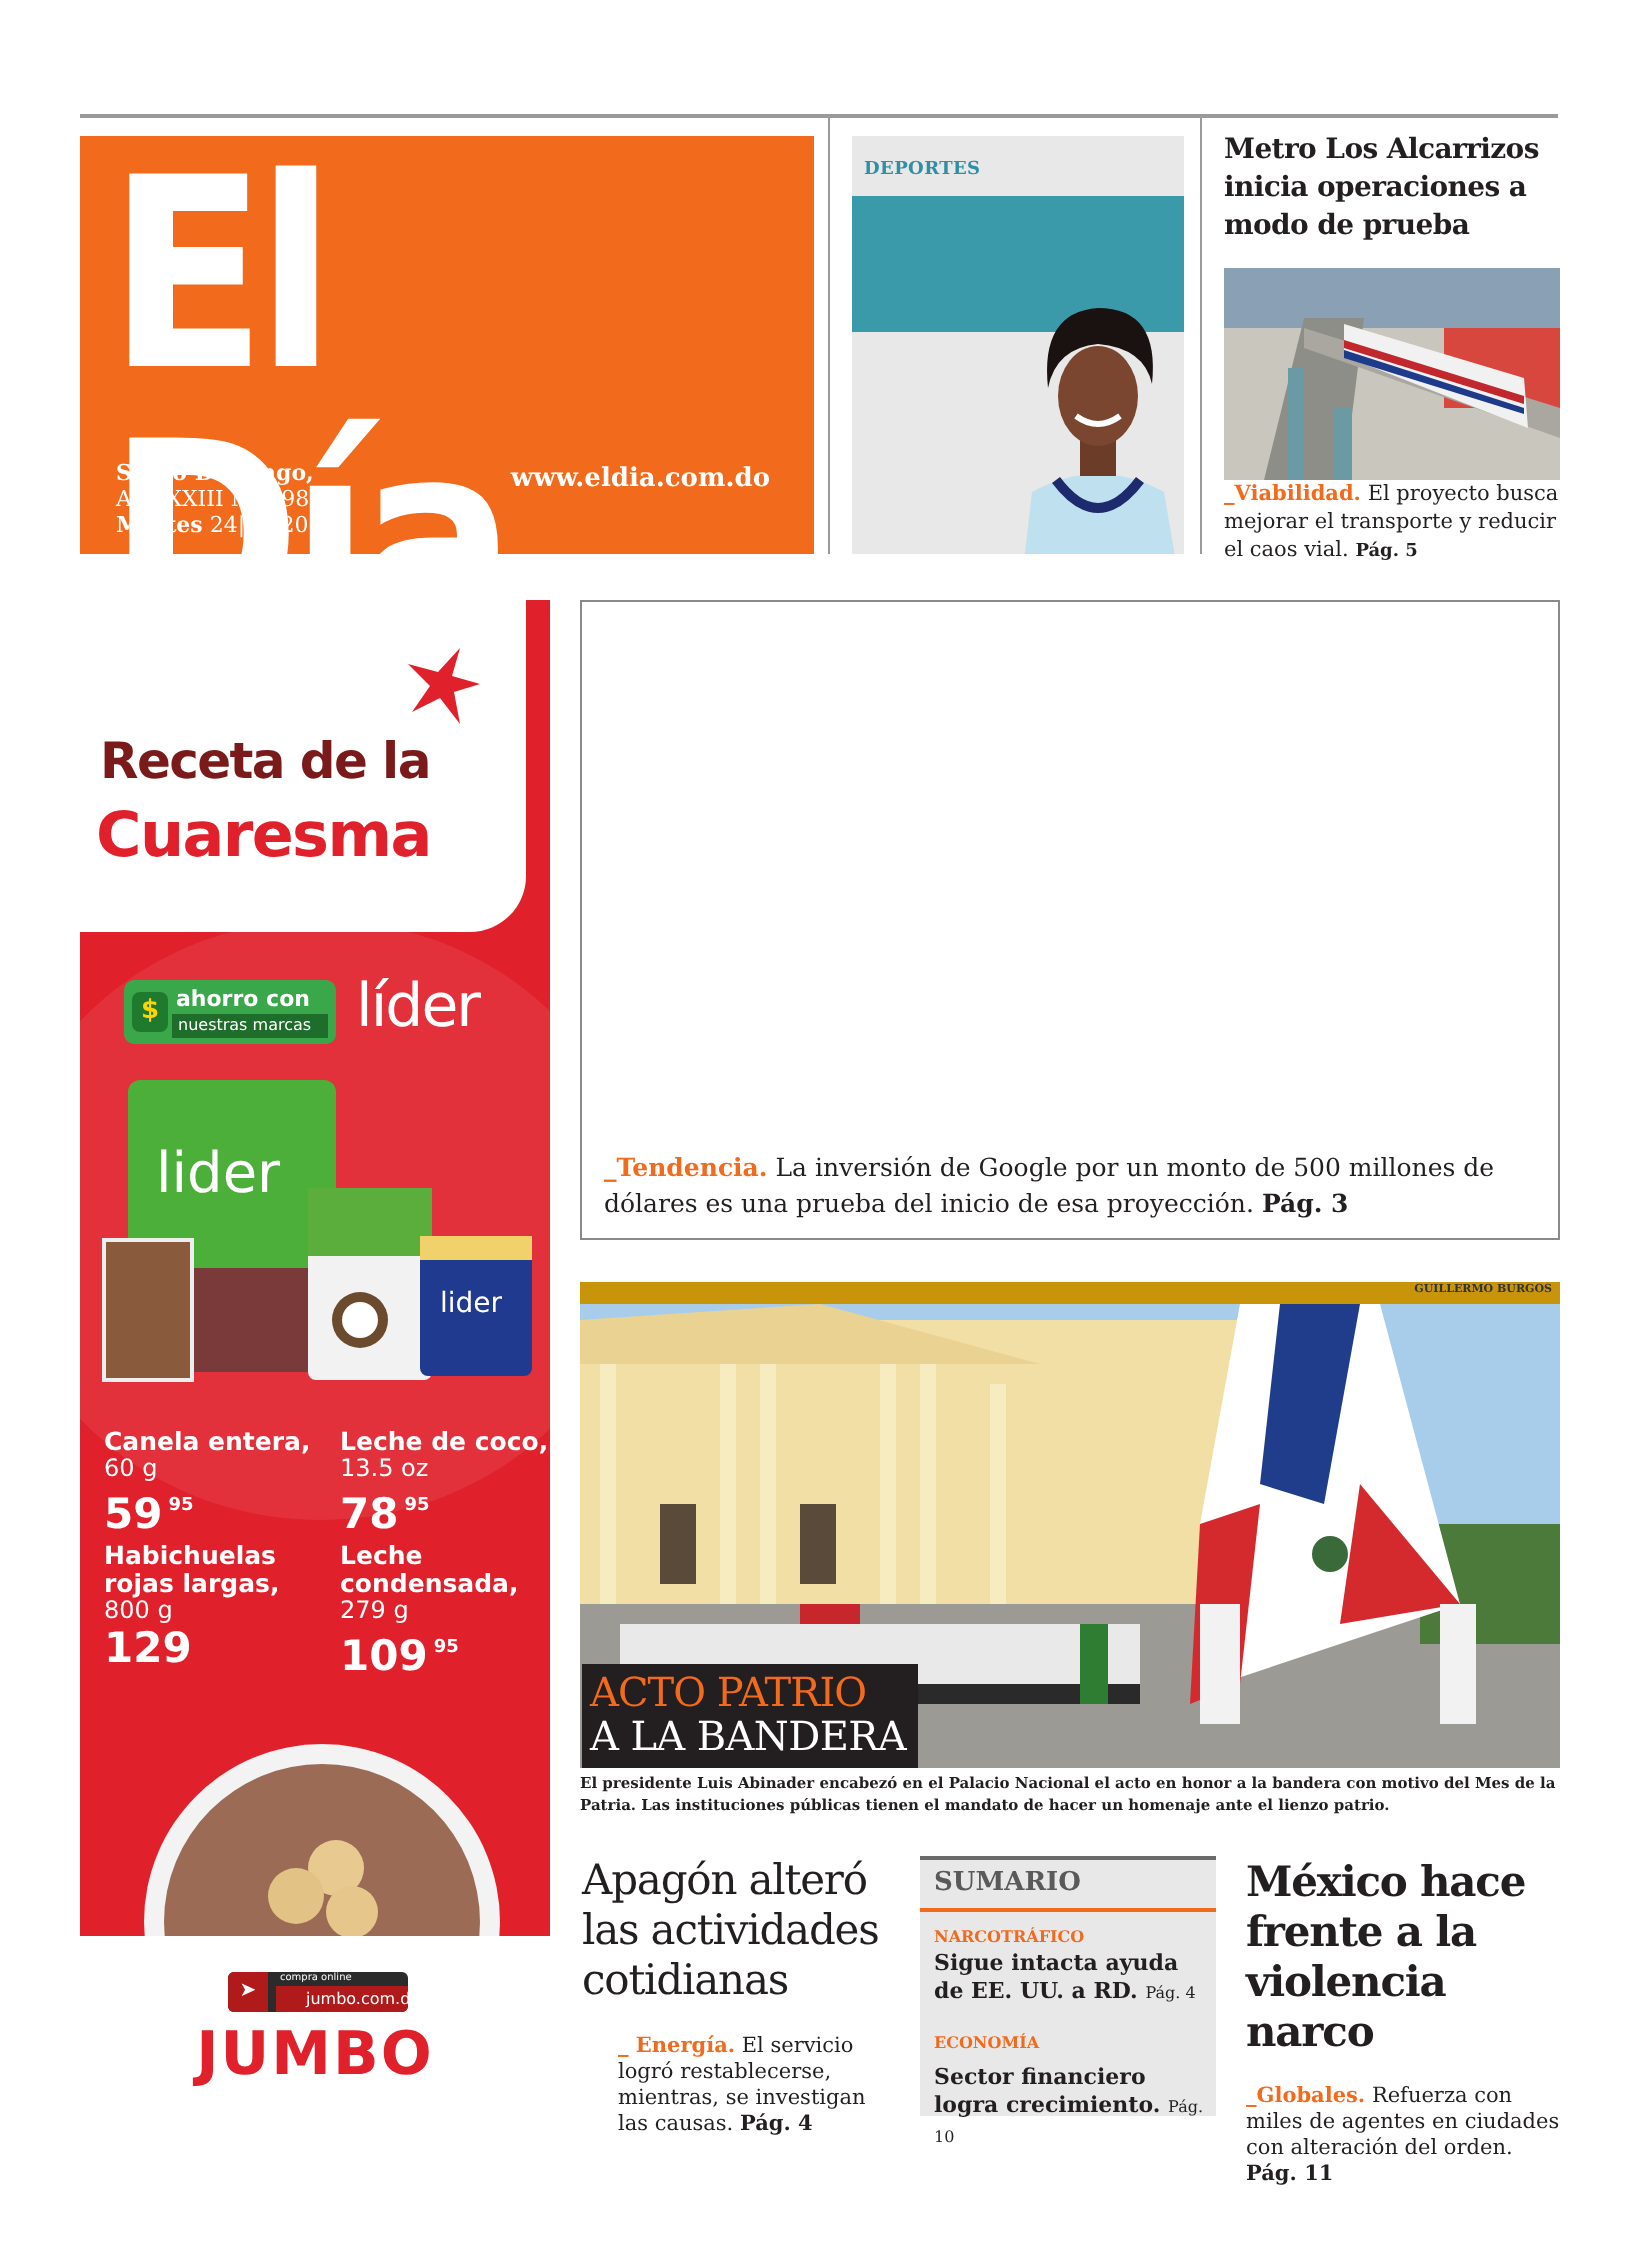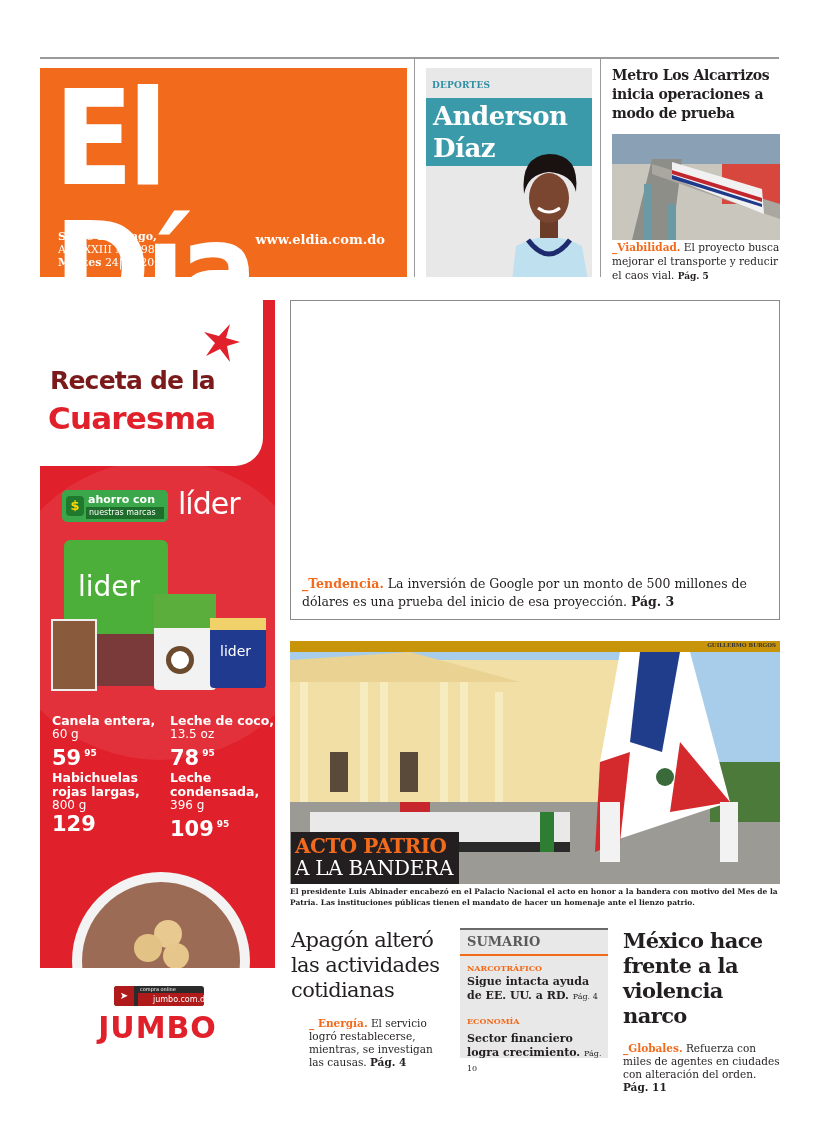--- a/index.html
+++ b/index.html
@@ -65,21 +65,21 @@
   .main { position: absolute; left: 290px; top: 300px; width: 490px; height: 320px; border: 1px solid #8a8a8a; }
   .main h1 { position: absolute; left: 11px; top: 8px; width: 475px; font-family: "DejaVu Serif", serif; font-weight: bold; font-size: 46px; line-height: 59px; letter-spacing: -1.8px; color: #231f20; }
   .main .deck { position: absolute; left: 11px; top: 274px; width: 470px; font-size: 12.5px; line-height: 18px; color: #231f20; }
   .main .deck b { font-weight: bold; }
 
   
   .photo-bar { position: absolute; left: 290px; top: 641px; width: 490px; height: 11px; background: #c8940a; }
   .photo-bar .credit { position: absolute; right: 4px; top: 1px; font-size: 5.5px; color: #333; font-weight: bold; }
   .bigphoto { position: absolute; left: 290px; top: 652px; width: 490px; height: 232px; overflow: hidden; background: #9fc8e6; }
   .acto { position: absolute; left: 291px; top: 832px; width: 168px; height: 52px; background: #231f20; }
-  .acto .a1 { position: absolute; left: 4px; top: 2px; font-size: 20px; font-weight: bold; color: #f26a1b; letter-spacing: -0.5px; }
+  .acto .a1 { position: absolute; left: 4px; top: 2px; font-size: 20px; font-weight: normal; color: #f26a1b; letter-spacing: -0.5px; }
   .acto .a2 { position: absolute; left: 4px; top: 24px; font-size: 20px; color: #fff; letter-spacing: -0.3px; }
   .photocap { position: absolute; left: 290px; top: 886px; width: 495px; font-size: 7.5px; line-height: 11px; font-weight: bold; color: #231f20; }
 
   
   .story-a { position: absolute; left: 291px; top: 928px; width: 160px; }
   .story-a h2 { font-size: 21px; line-height: 25px; font-weight: normal; letter-spacing: -0.6px; }
   .story-a .d { margin-top: 14px; font-size: 10.5px; line-height: 13px; margin-left: 18px; }
   .sumario { position: absolute; left: 460px; top: 928px; width: 148px; height: 130px; background: #e8e8e8; border-top: 2px solid #6a6a6a; }
   .sumario .hd { position: absolute; left: 7px; top: 4px; font-size: 13px; font-weight: bold; color: #5a5a5a; }
   .sumario .rule { position: absolute; left: 0; top: 24px; width: 148px; height: 2px; background: #f26a1b; }
@@ -104,24 +104,20 @@
   </div>
   <div class="site">www.eldia.com.do</div>
 </div>
 
 <div class="vsep" style="left:414px"></div>
 <div class="vsep" style="left:600px"></div>
 
 <div class="sports">
   <div class="kicker">DEPORTES</div>
   <div class="band"></div>
-  <div class="name">
-    <div>Anderson</div>
-    <div>Díaz</div>
-  </div>
   <svg class="photo" viewBox="0 0 94 145">
     <path d="M10 145 L14 110 Q47 92 80 110 L86 145 Z" fill="#bfe0ee"></path>
     <path d="M26 104 Q47 132 68 104" stroke="#1e2a6e" stroke-width="5" fill="none"></path>
     <rect x="38" y="80" width="18" height="22" fill="#6b3d28"></rect>
     <ellipse cx="47" cy="62" rx="20" ry="25" fill="#7a4630"></ellipse>
     <path d="M22 58 Q18 20 47 18 Q78 18 74 56 Q70 38 47 36 Q26 38 22 58 Z" fill="#1a1210"></path>
     <path d="M36 72 Q47 80 58 72" stroke="#fff" stroke-width="3" fill="none"></path>
   </svg>
 </div>
 
@@ -184,21 +180,21 @@
       <div class="q">13.5 oz</div>
       <div class="p"><span>78</span><sup>95</sup></div>
     </div>
     <div class="item" style="left:0;top:57px;width:100px">
       <div class="n">Habichuelas rojas largas,</div>
       <div class="q">800 g</div>
       <div class="p"><span>129</span></div>
     </div>
     <div class="item" style="left:118px;top:57px;width:95px">
       <div class="n">Leche condensada,</div>
-      <div class="q">396 g</div>
+      <div class="q">279 g</div>
       <div class="p"><span>109</span><sup>95</sup></div>
     </div>
   </div>
   <div class="bowl">
     <div class="soup"></div>
     <svg style="position:absolute;left:56px;top:48px" width="70" height="50" viewBox="0 0 70 50">
       <circle cx="40" cy="14" r="14" fill="#e8c98f"></circle>
         <circle cx="20" cy="28" r="14" fill="#e3c285"></circle>
         <circle cx="48" cy="36" r="13" fill="#e6c68b"></circle>
     </svg>

